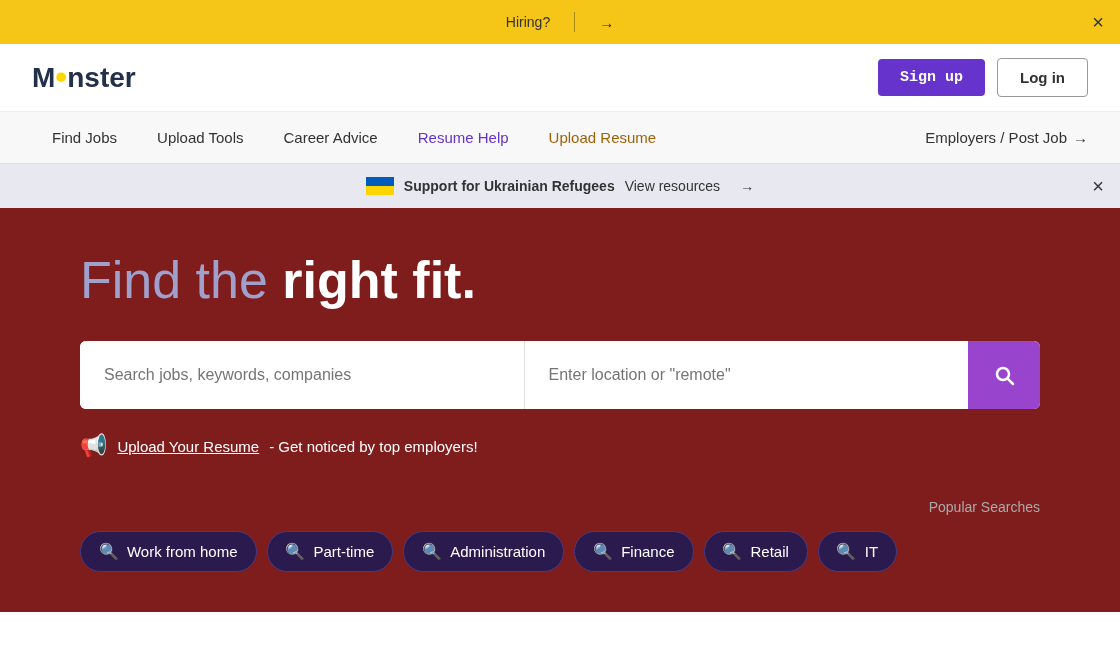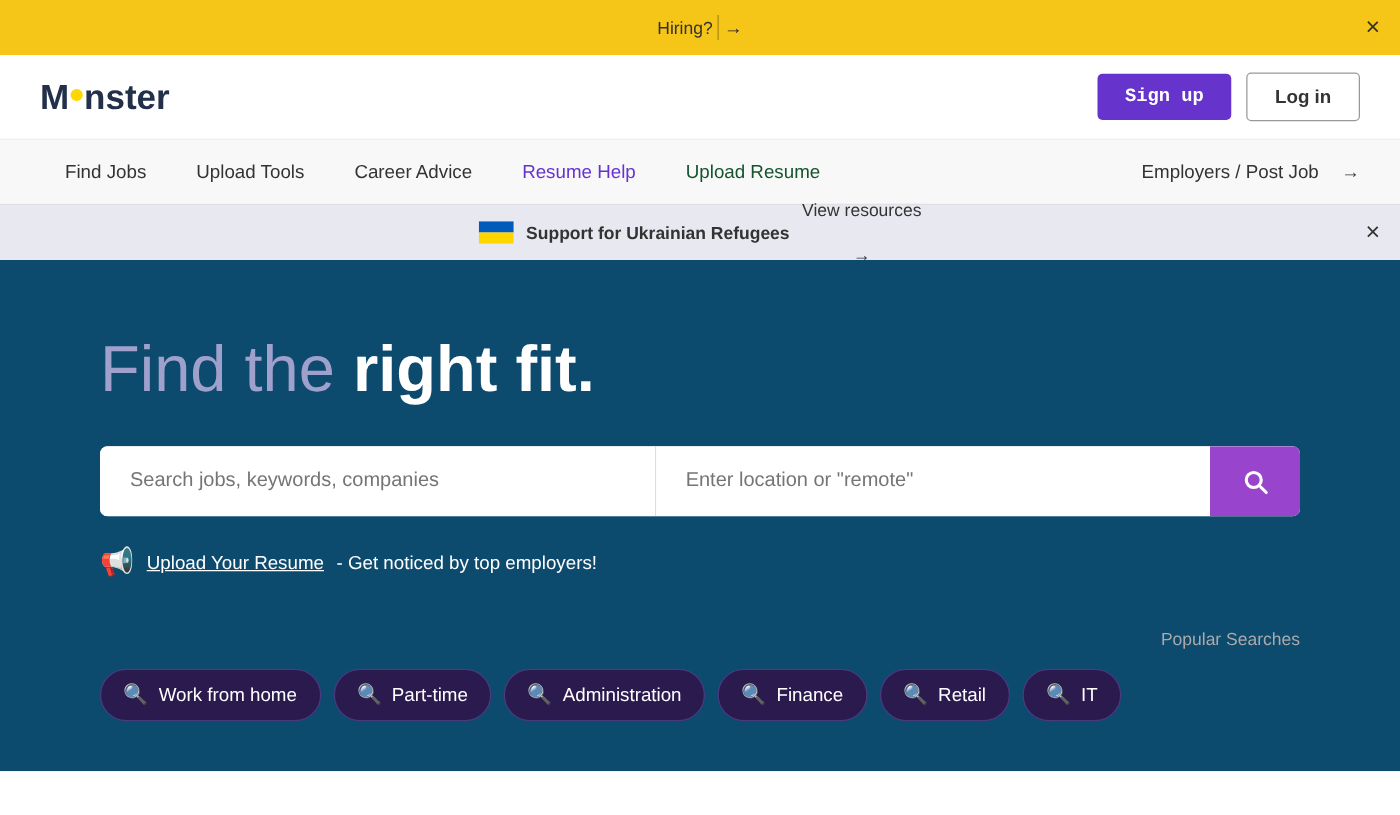--- a/index.html
+++ b/index.html
@@ -6,21 +6,21 @@
     body { font-family: Arial, sans-serif; width: 1120px; overflow-x: hidden; background: #fff; }
 
     
     .top-banner {
       background: #F5C518;
       height: 44px;
       display: flex;
       align-items: center;
       justify-content: center;
       position: relative;
-      gap: 4px;
+      gap: 24px;
     }
     .top-banner .hiring-text {
       color: #333;
       font-size: 14px;
     }
     .top-banner .divider {
       width: 1px;
       height: 20px;
       background: rgba(0,0,0,0.3);
     }
@@ -100,27 +100,27 @@
       color: #333;
       text-decoration: none;
       font-size: 15px;
       padding: 0 20px;
       height: 52px;
       display: flex;
       align-items: center;
       cursor: pointer;
     }
     .nav-link.resume-help { color: #6633CC; text-align: right; }
-    .nav-link.upload-resume { color: #14532d; }
+    .nav-link.upload-resume { color: #a16207; }
     .nav-right {
       color: #333;
       font-size: 15px;
       display: flex;
       align-items: center;
-      gap: 18px;
+      gap: 6px;
       cursor: pointer;
       margin-left: auto;
     }
 
     
     .ukraine-banner {
       background: #e8e8f0;
       height: 44px;
       display: flex;
       align-items: center;
@@ -139,57 +139,56 @@
       font-weight: 600;
     }
     .view-resources {
       font-size: 14px;
       color: #333;
       text-decoration: none;
       display: flex;
       align-items: center;
       gap: 20px;
       cursor: pointer;
-      flex-direction: column;
     }
     .ukraine-close {
       position: absolute;
       right: 16px;
       background: none;
       border: none;
       font-size: 20px;
       cursor: pointer;
       color: #333;
     }
 
     
     .hero {
-      background: #0c4a6e;
+      background: #7f1d1d;
       min-height: 400px;
-      padding: 60px 80px 40px 80px;
+      padding: 44px 80px 40px 80px;
     }
     .hero-title {
       font-size: 52px;
       color: #a0a0cc;
       font-weight: 400;
       margin-bottom: 32px;
       line-height: 1.1;
     }
     .hero-title .right {
       color: #fff;
       font-weight: 700;
     }
 
     
     .search-bar {
       display: flex;
       background: #fff;
       border-radius: 6px;
       overflow: hidden;
-      height: 56px;
+      height: 68px;
       max-width: 980px;
       margin-bottom: 24px;
     }
     .search-input {
       flex: 1;
       border: none;
       outline: none;
       font-size: 16px;
       padding: 0 24px;
       color: #888;

